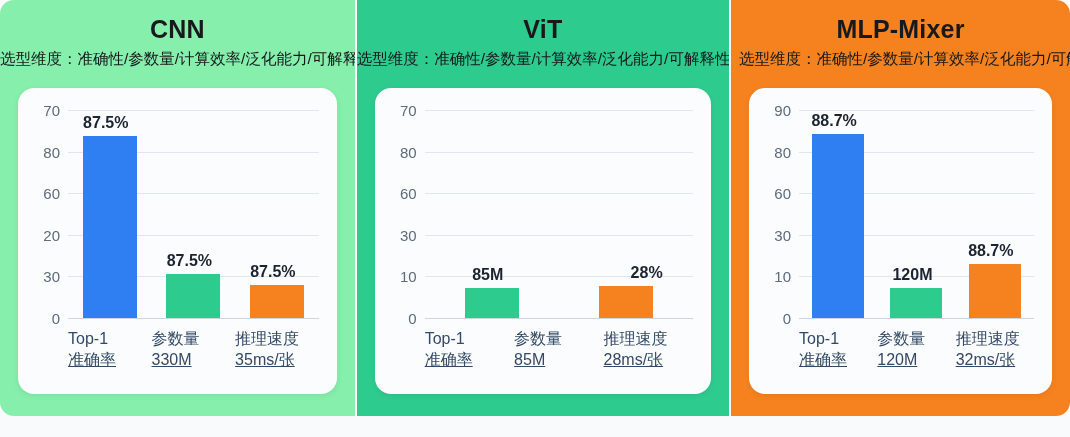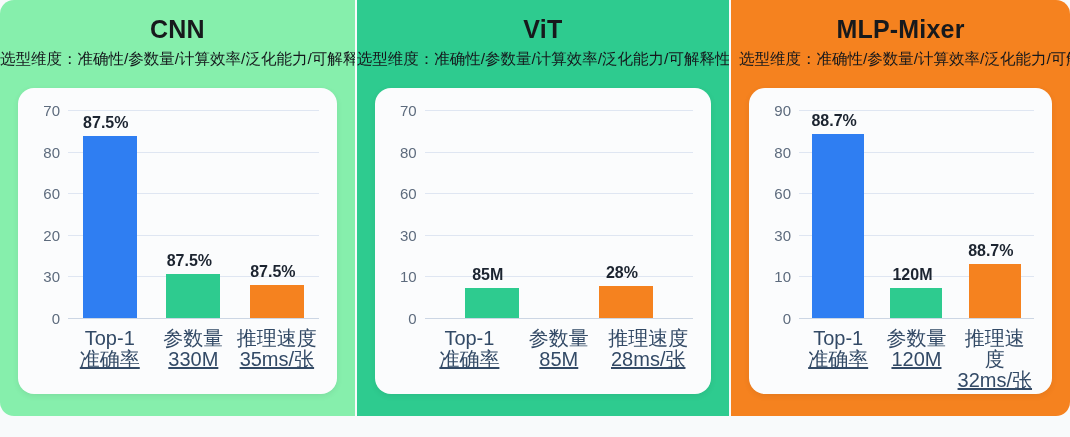--- a/index.html
+++ b/index.html
@@ -98,22 +98,22 @@
   .panel.p3 .bar{width:52px;}
 
   .xlabels{
     position:absolute;
     left:50px;right:18px;
     top:240px;
     display:flex;
   }
   .xlab{
     width:33.33%;
-    text-align:center;
-    font-size:20px;
+    text-align:left;
+    font-size:16px;
     color:#334a66;
     line-height:21px;
   }
   .xlab .l2{display:block;text-decoration:underline;}
 </style>
 </head>
 <body style="background: rgb(248, 250, 251);">
 
 <div id="root">
   <div class="panels">
@@ -189,21 +189,21 @@
               </div>
               <div class="gridline base" style="top: 100%;">
                 <span class="ytick">0</span>
               </div>
               <div class="bars">
                 <div class="barwrap">
                   <div class="barlabel" style="bottom: calc(14.5% + 4px);">85M</div>
                   <div class="bar" style="height: 14.5%; background: rgb(46, 203, 143);"></div>
                 </div>
                 <div class="barwrap">
-                  <div class="barlabel" style="bottom: calc(15.5% + 4px);">28%</div>
+                  <div class="barlabel" style="bottom: calc(15.5% + 4px); text-align: right;">28%</div>
                   <div class="bar" style="height: 15.5%; background: rgb(245, 130, 31);"></div>
                 </div>
               </div>
             </div>
           <div class="xlabels">
               <div class="xlab"><span>Top-1</span><span class="l2">准确率</span></div>
               <div class="xlab"><span>参数量</span><span class="l2">85M</span></div>
               <div class="xlab"><span>推理速度</span><span class="l2">28ms/张</span></div>
             </div>
         </div>

